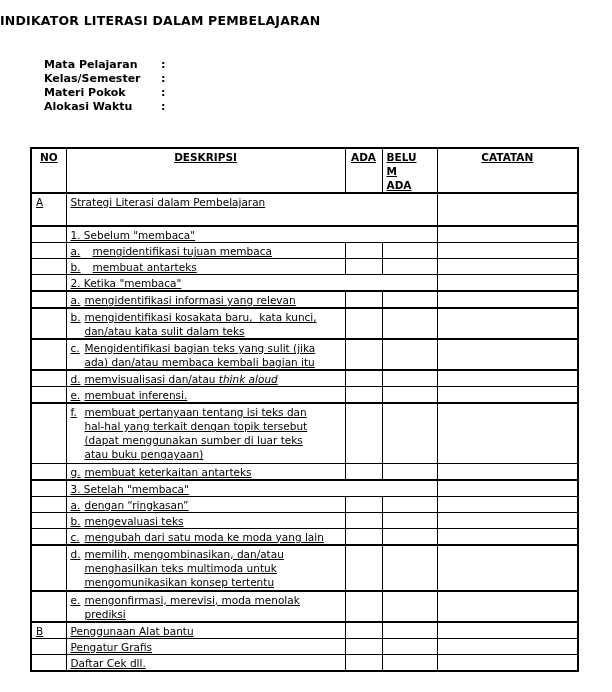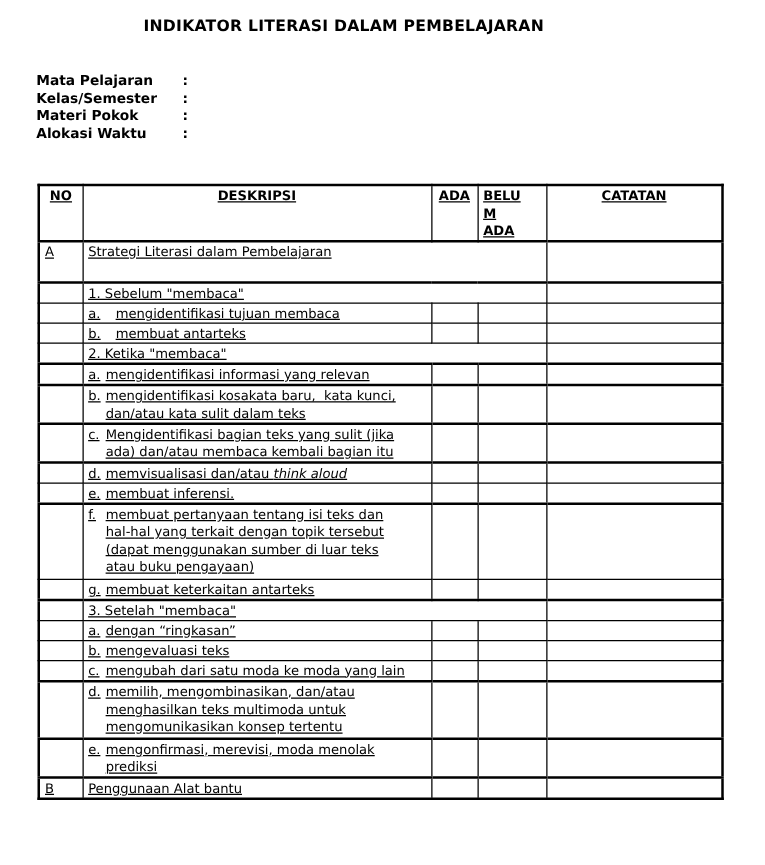--- a/index.html
+++ b/index.html
@@ -10,29 +10,29 @@
     background: #ffffff;
     color: #000;
     font-family: "DejaVu Sans", sans-serif;
     overflow: hidden;
   }
   .title {
     position: absolute;
     top: 13px;
     left: 0;
     width: 550px;
-    text-align: center;
+    text-align: left;
     font-size: 12.5px;
     font-weight: bold;
     letter-spacing: 0.2px;
   }
   .fields {
     position: absolute;
     top: 58px;
-    left: 29px;
+    left: 44px;
     font-size: 11px;
     font-weight: bold;
     line-height: 14px;
   }
   .frow { display: flex; }
   .flabel { width: 117px; }
   .fvalue { margin-left: 6px; font-weight: normal; min-width: 80px; }
 
   table.ind {
     position: absolute;
@@ -344,17 +344,35 @@
   </tr>
         <tr class="thick-top" style="height: 14px;">
     <td class="c-no">B</td>
     <td class="c-desc">
             <div class="txt">Penggunaan Alat bantu</div>
           </td>
     <td class="c-ada"></td>
     <td class="c-belum"></td>
     <td class="c-cat"></td>
   </tr>
+        <tr style="height: 16px;">
+    <td class="c-no"></td>
+    <td class="c-desc">
+            <div class="txt">Pengatur Grafis</div>
+          </td>
+    <td class="c-ada"></td>
+    <td class="c-belum"></td>
+    <td class="c-cat"></td>
+  </tr>
+        <tr style="height: 16px;">
+    <td class="c-no"></td>
+    <td class="c-desc">
+            <div class="txt">Daftar Cek dll.</div>
+          </td>
+    <td class="c-ada"></td>
+    <td class="c-belum"></td>
+    <td class="c-cat"></td>
+  </tr>
       </tbody>
   </table>
 
 
 </div>
 
 </body></html>

